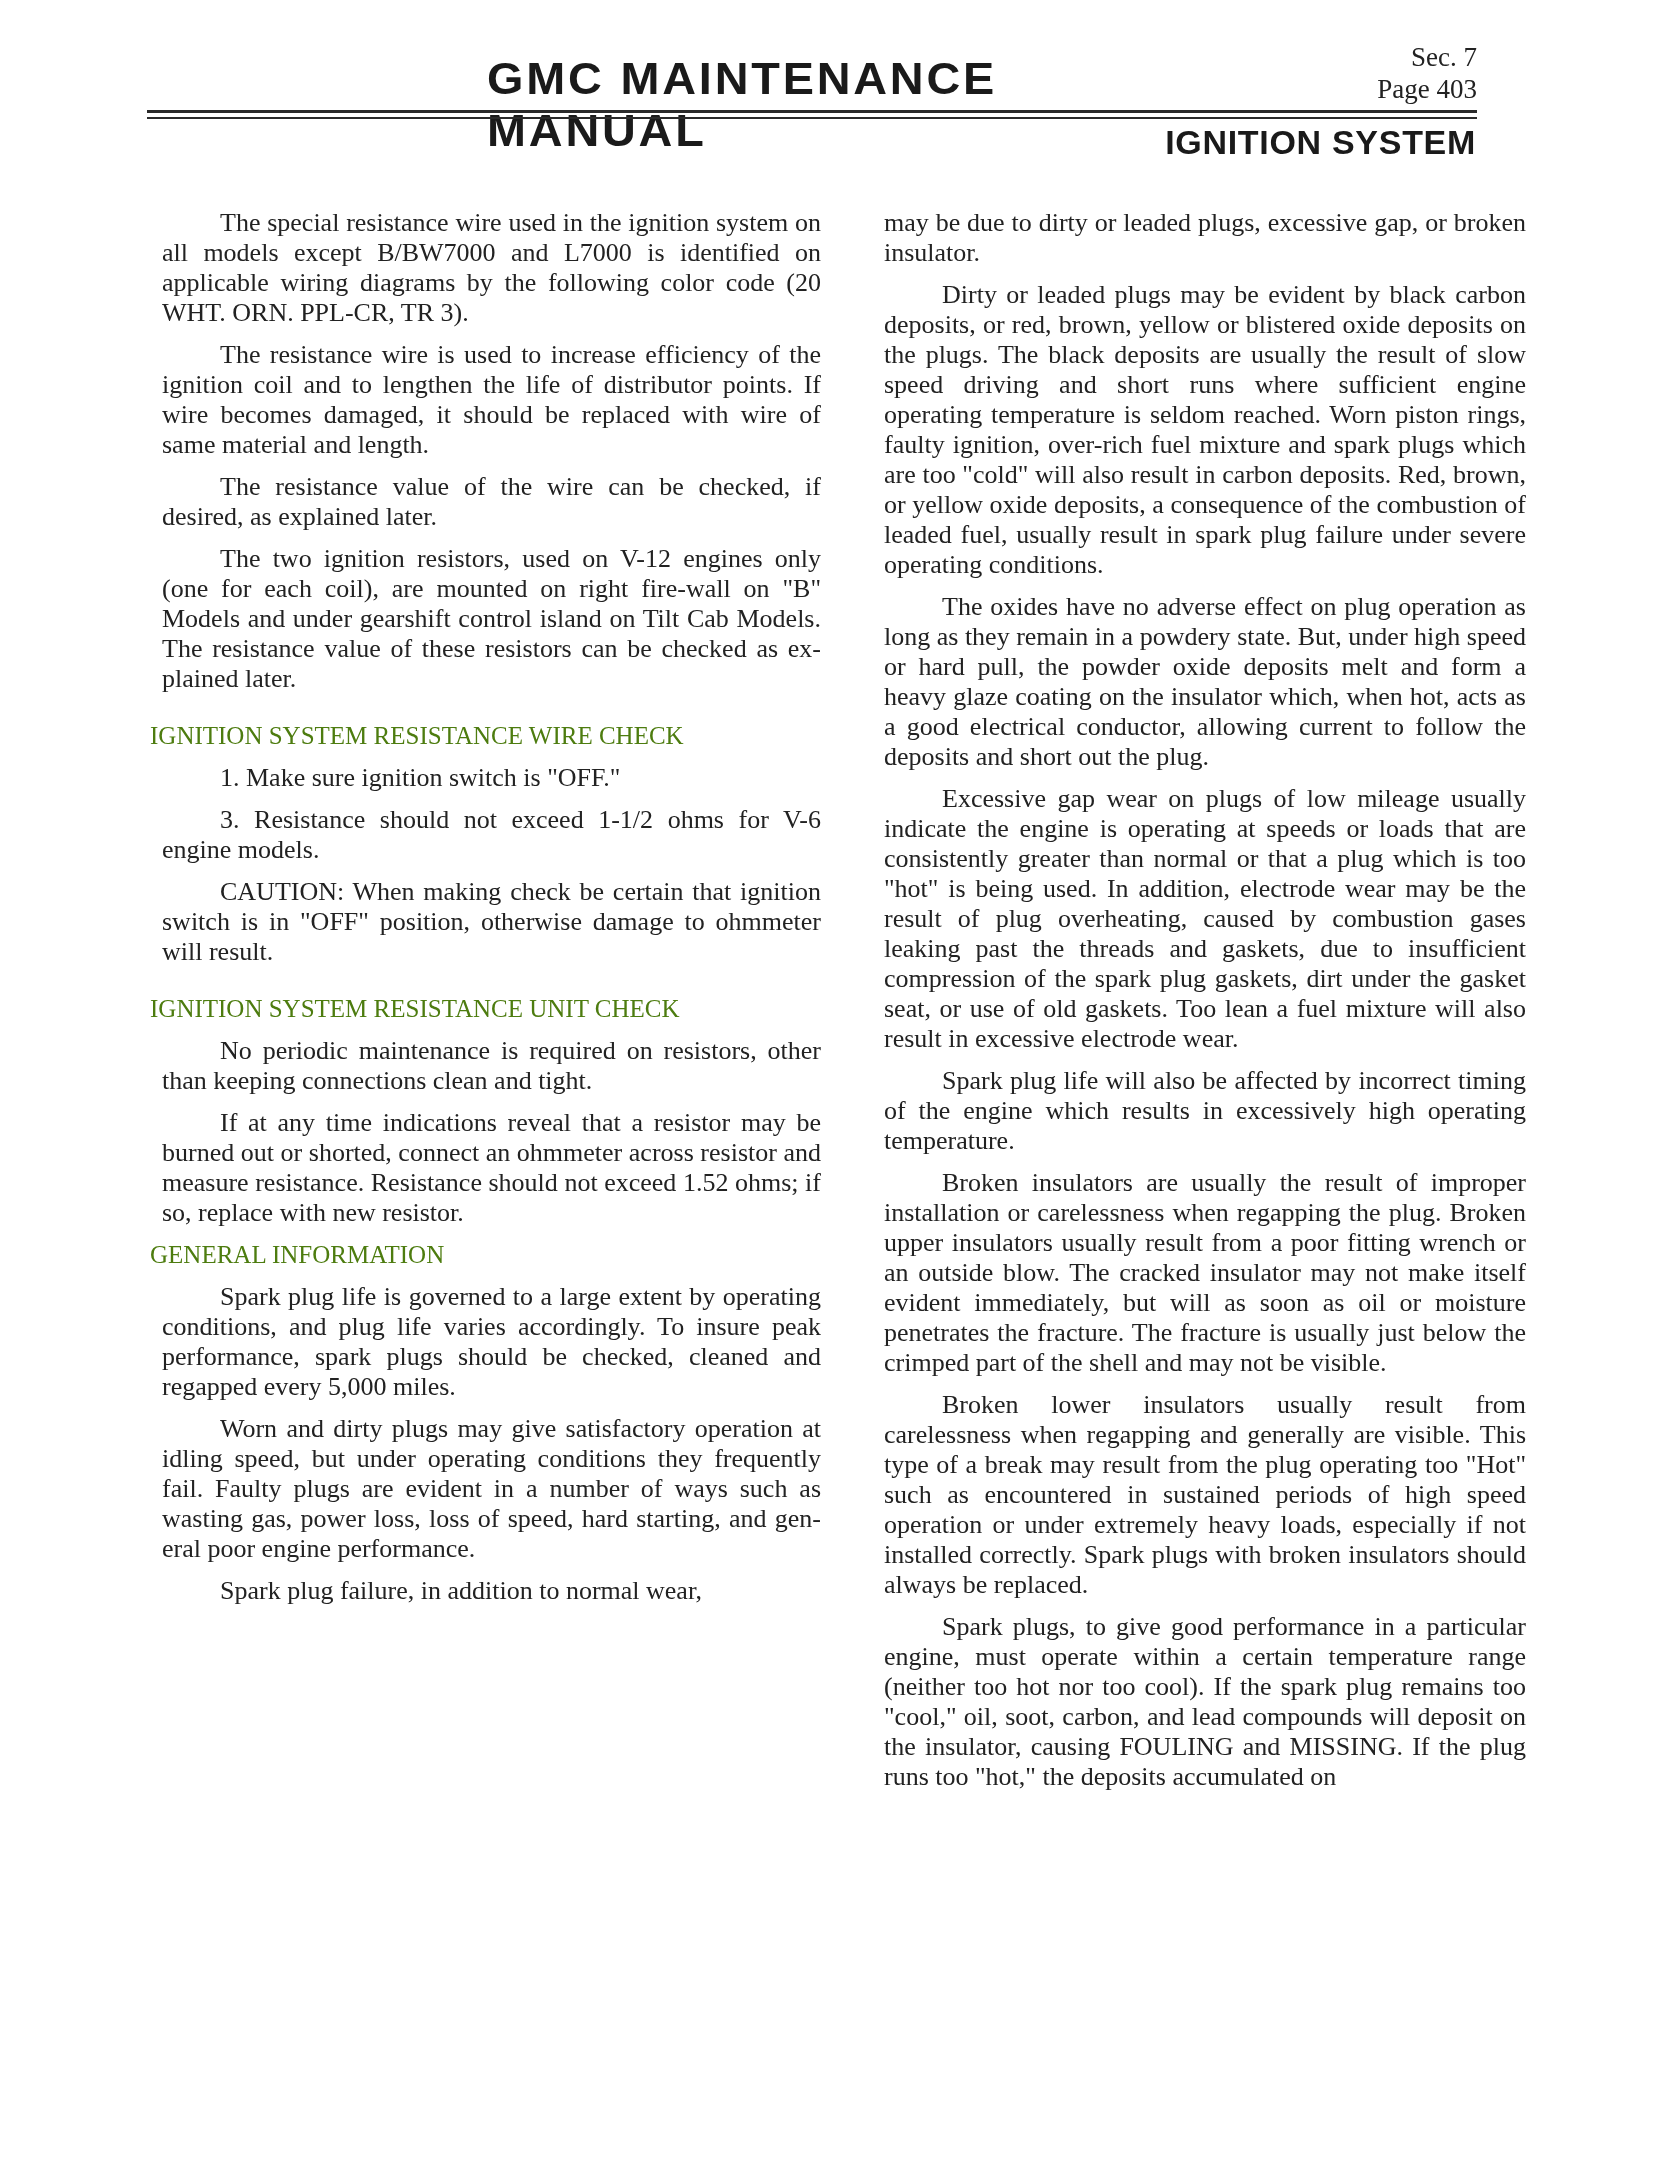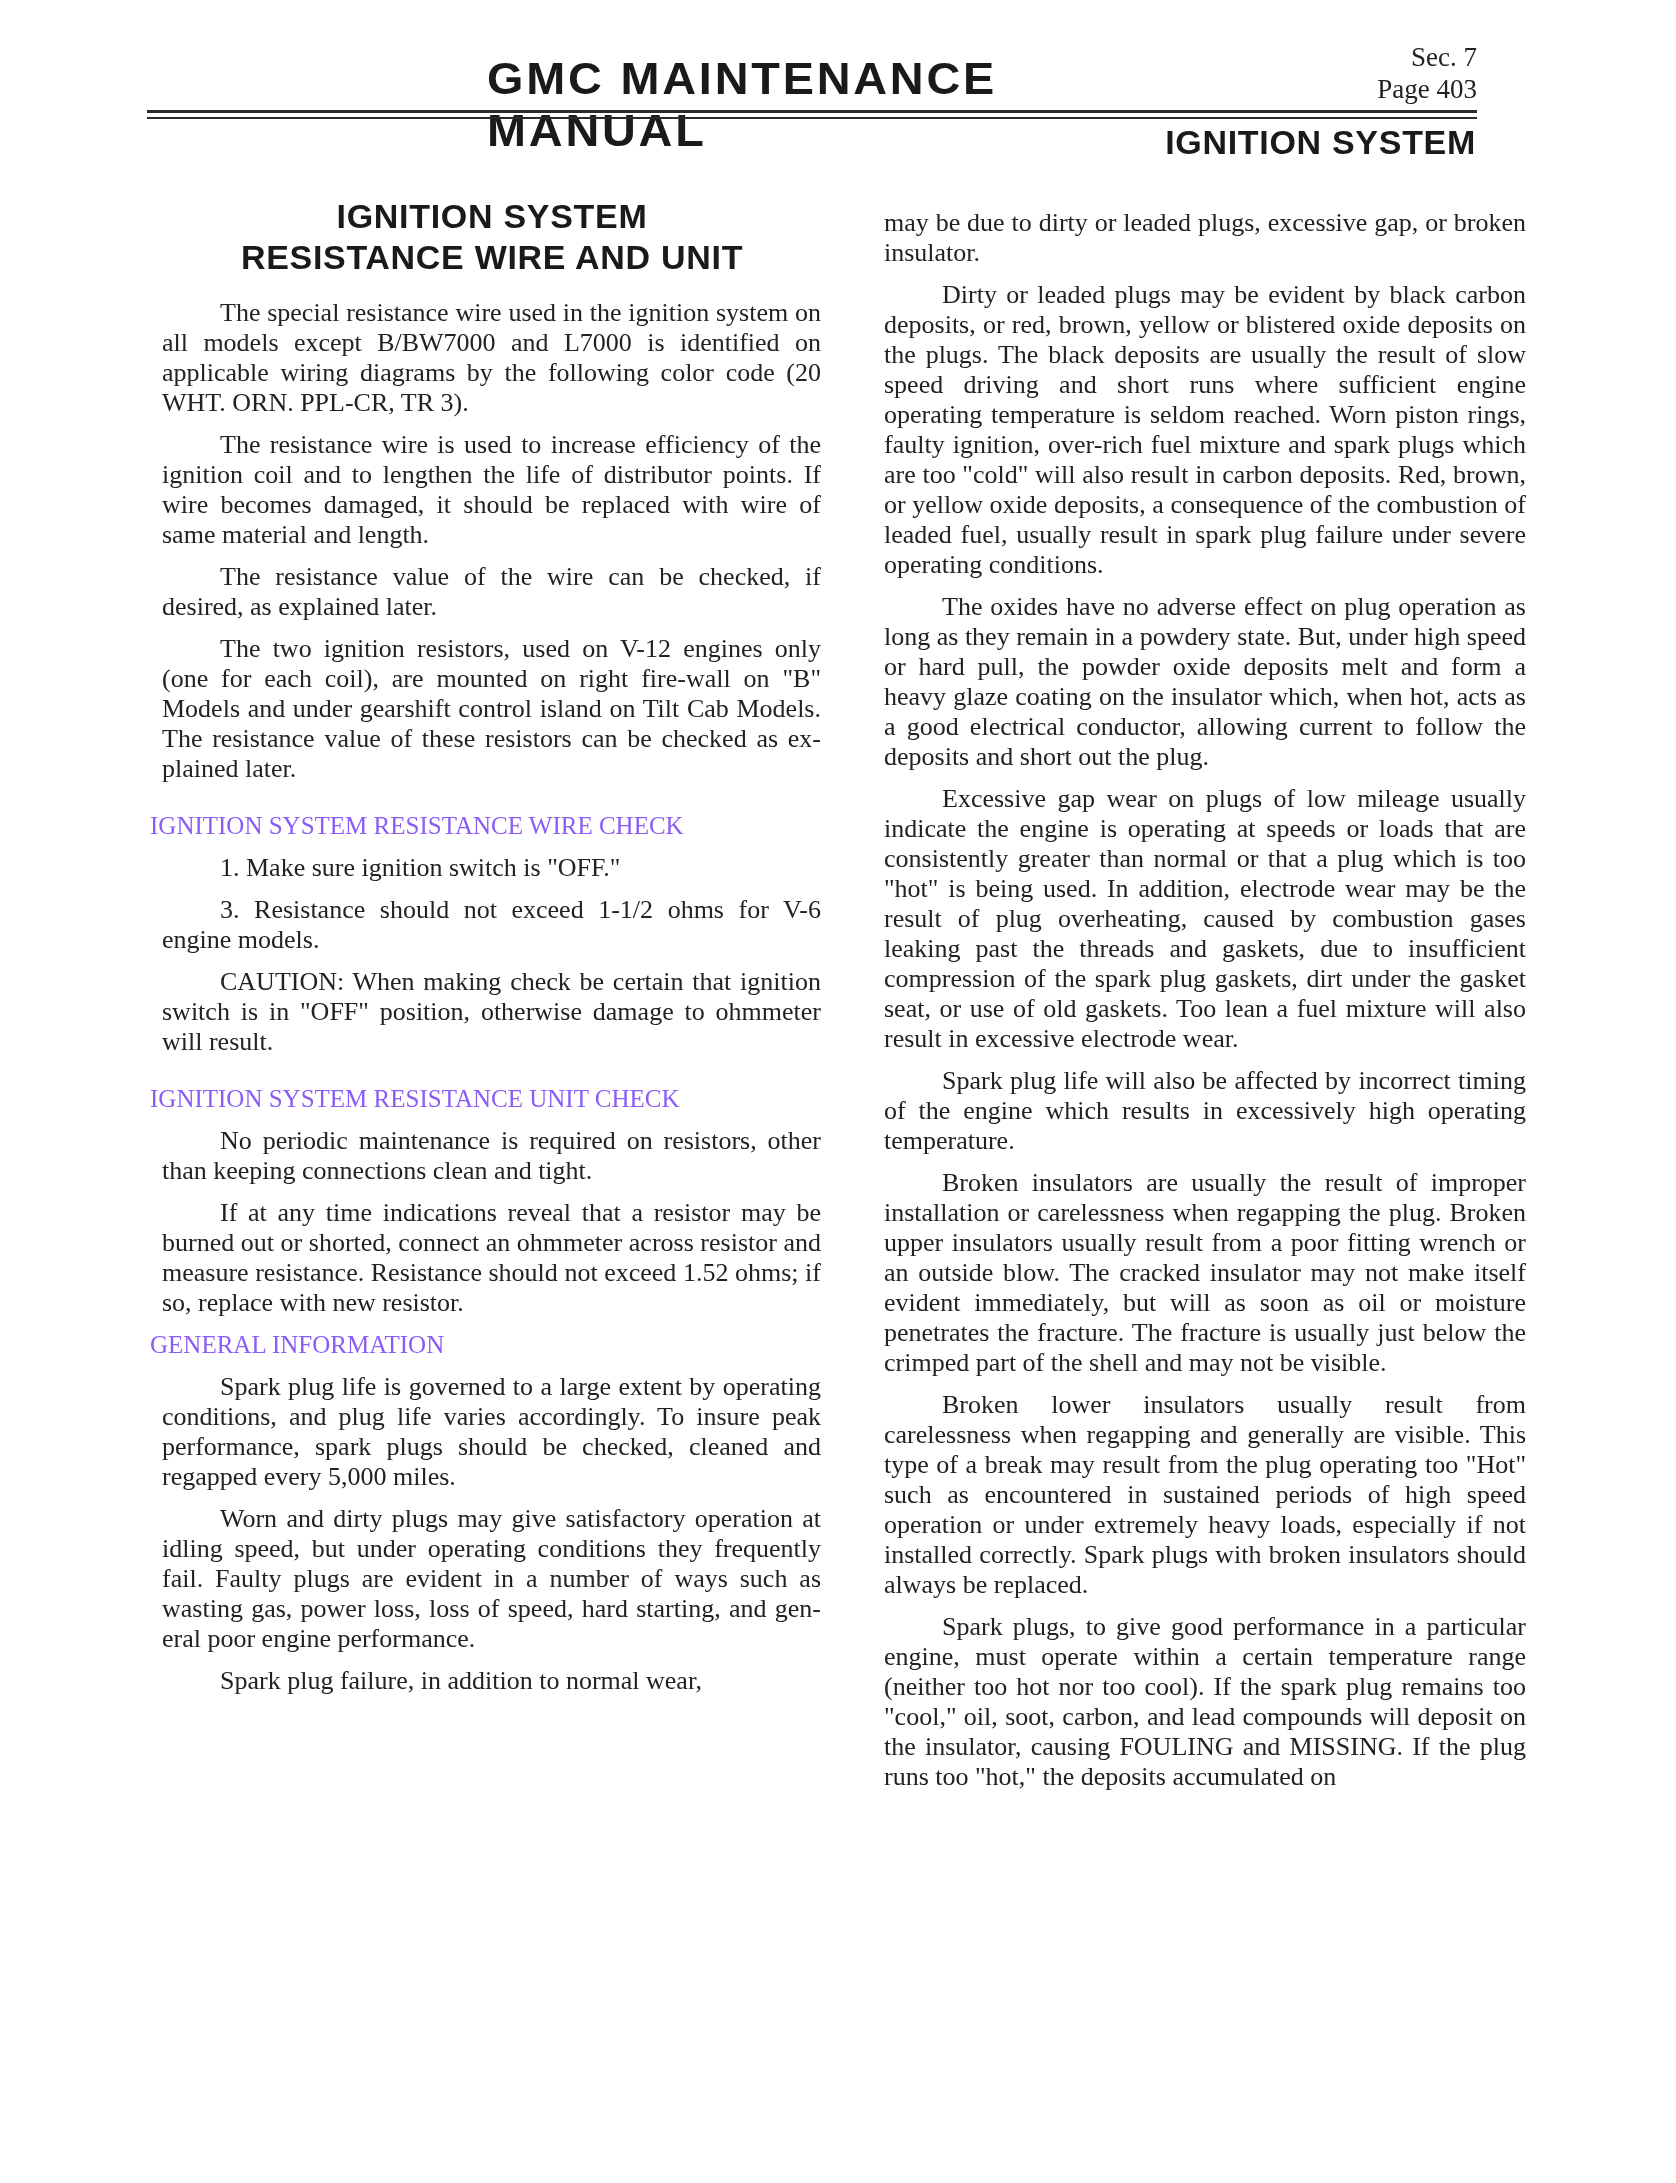--- a/index.html
+++ b/index.html
@@ -23,39 +23,38 @@
     font-family: "Liberation Serif", serif; font-size: 26px; line-height: 30px; color: #222; }
   .col.left { left: 150px; }
   .col.right { left: 872px; width: 666px; }
   .col p { margin: 12px; text-align: justify; text-indent: 58px; hyphens: manual; }
   .col p.noindent { text-indent: 0; }
   .col p.gap { margin-top: 8px; }
 
   .h-major { font-family: "Liberation Sans", sans-serif; font-weight: bold; font-size: 34px; line-height: 41px;
     text-align: center; letter-spacing: 0.7px; color: #1a1a1a; margin: 0 0 20px 0; }
   .h-minor { font-family: "Liberation Serif", serif; font-size: 25px; line-height: 30px; margin: 27px 0 0 0;
-    text-transform: none; letter-spacing: 0; color: #8b5cf6; font-weight: normal; }
+    text-transform: none; letter-spacing: 0; color: #4d7c0f; font-weight: normal; }
   .h-spark { margin-top: 34px; margin-bottom: 20px; }
 </style>
 </head>
 <body>
 
 <div class="page">
 
   <div class="hdr-title">GMC MAINTENANCE MANUAL</div>
   <div class="hdr-sec">
     <div>Sec. 7</div>
     <div>Page 403</div>
   </div>
   <div class="rule r1"></div>
   <div class="rule r2"></div>
   <div class="hdr-section">IGNITION SYSTEM</div>
 
   <div class="col left">
-    <h1 class="h-major" style="width:514px;margin-left:85px;">IGNITION SYSTEM RESISTANCE WIRE AND UNIT</h1>
 
     <p>The special resistance wire used in the igni­tion system on all models except B/BW7000 and L7000 is identified on applicable wiring diagrams by the following color code (20 WHT. ORN. PPL-CR, TR 3).</p>
     <p>The resistance wire is used to increase effic­iency of the ignition coil and to lengthen the life of distributor points. If wire becomes damaged, it should be replaced with wire of same material and length.</p>
     <p>The resistance value of the wire can be check­ed, if desired, as explained later.</p>
     <p>The two ignition resistors, used on V-12 en­gines only (one for each coil), are mounted on right fire-wall on "B" Models and under gearshift control island on Tilt Cab Models. The resistance value of these resistors can be checked as ex­plained later.</p>
 
     <h2 class="h-minor">IGNITION SYSTEM RESISTANCE WIRE CHECK</h2>
     <p>1. Make sure ignition switch is "OFF."</p>
     <p>3. Resistance should not exceed 1-1/2 ohms for V-6 engine models.</p>
     <p>CAUTION: When making check be certain that ignition switch is in "OFF" position, otherwise damage to ohmmeter will result.</p>

